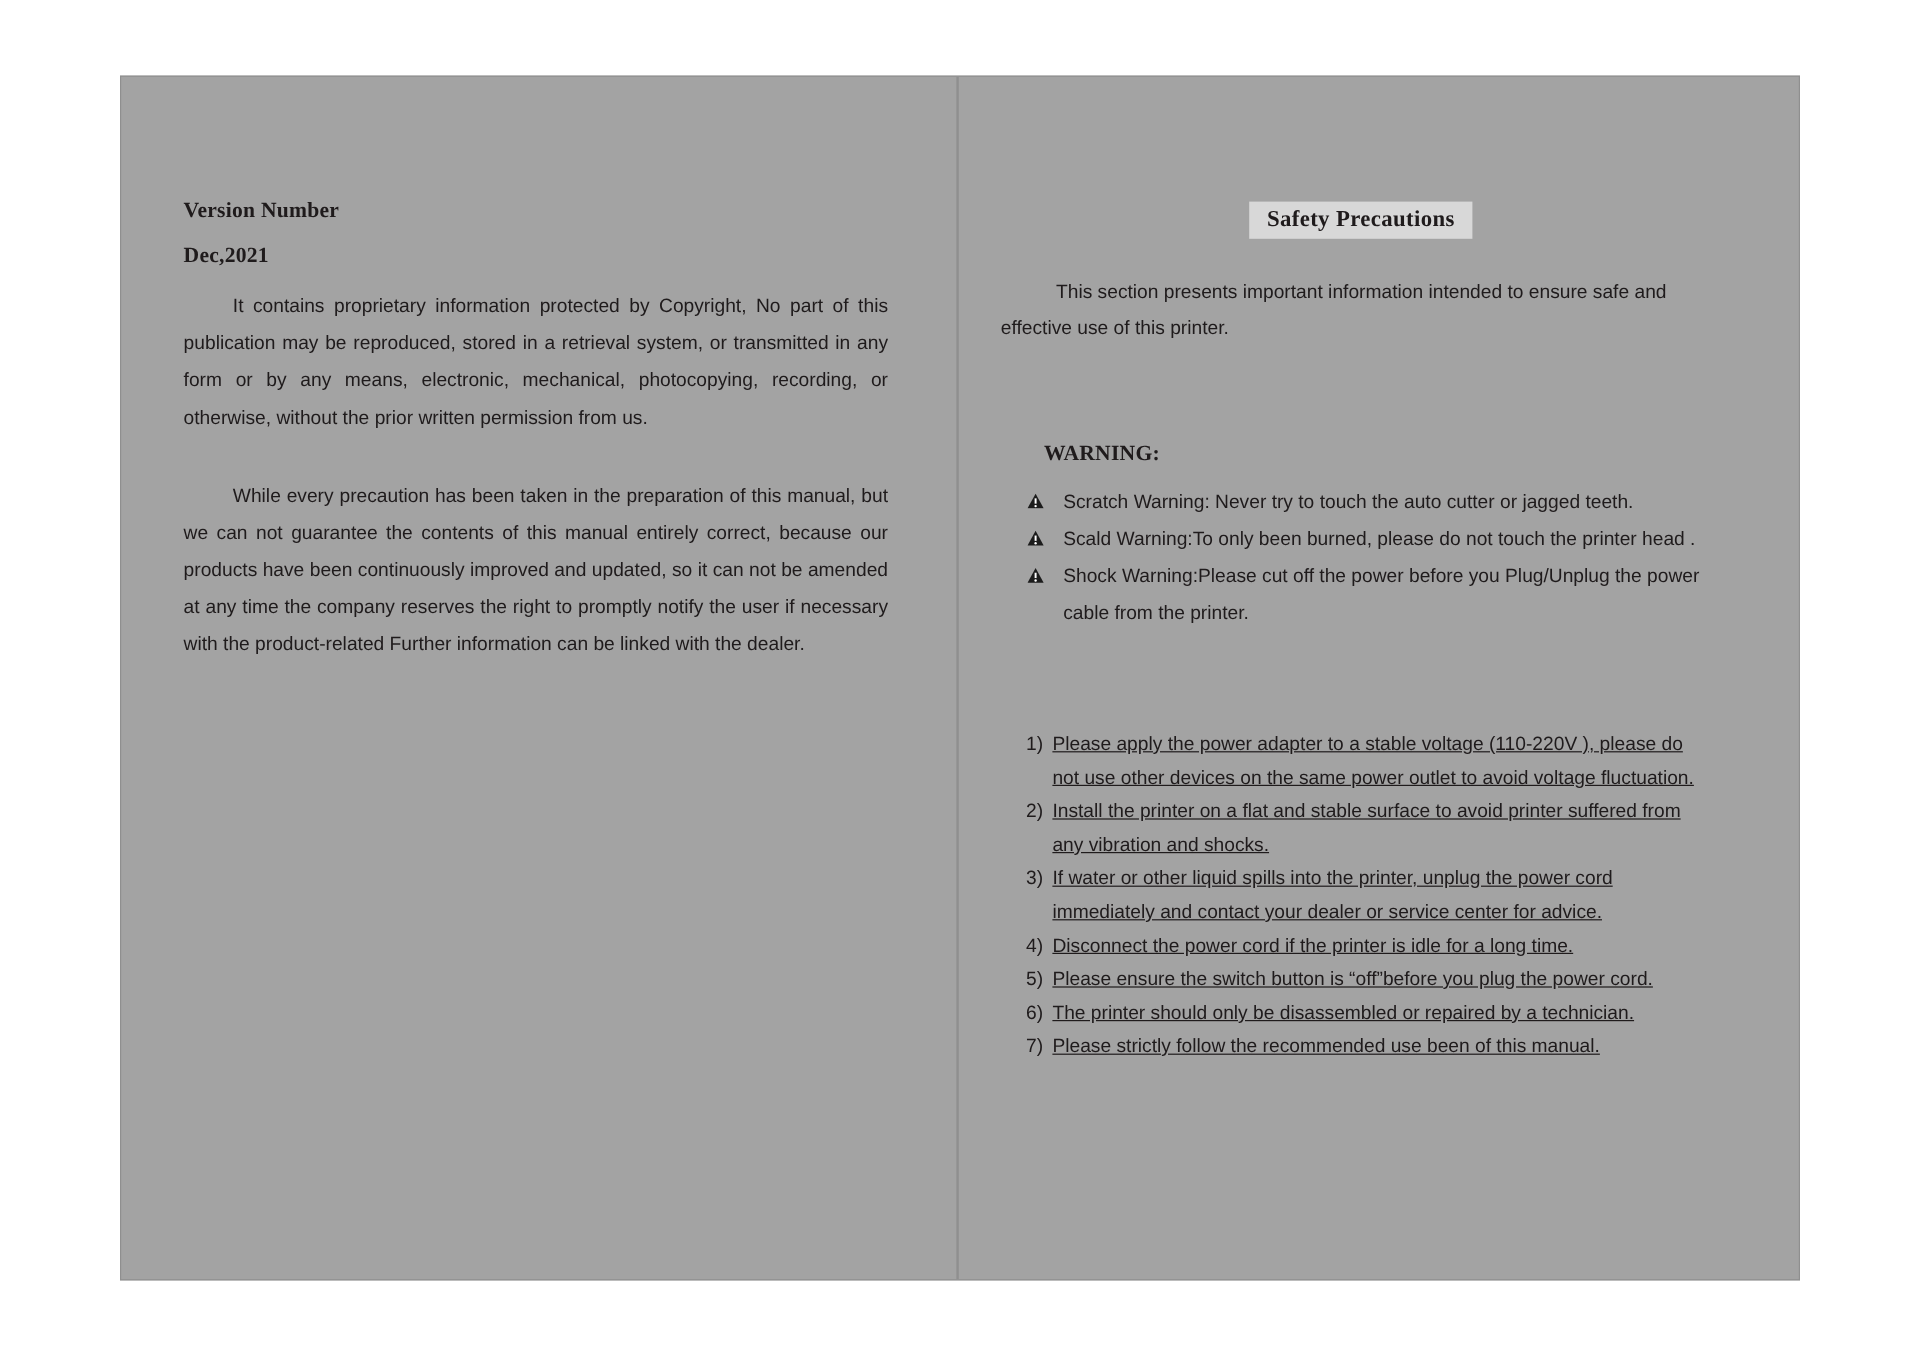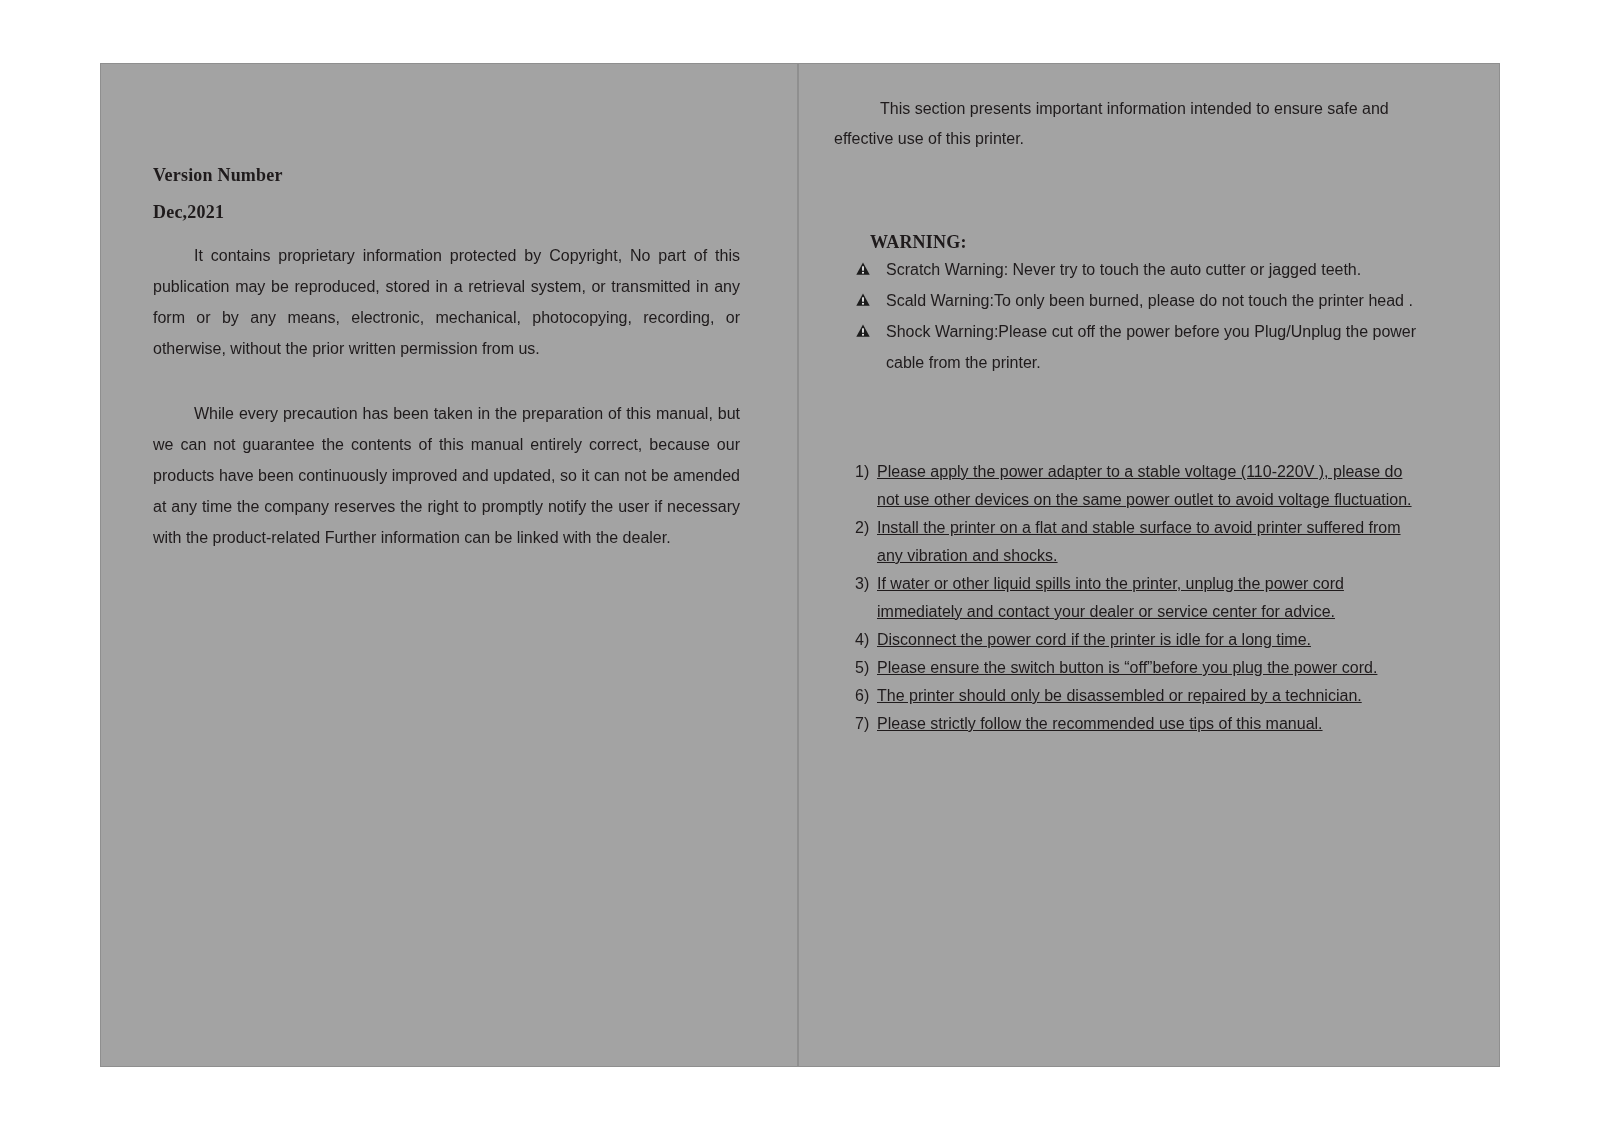--- a/index.html
+++ b/index.html
@@ -65,21 +65,21 @@
     margin-top: 30px;
     width: 592px;
     font-size: 16px;
     line-height: 30px;
     text-indent: 46px;
   }
   .warning-heading {
     margin-top: 76px;
     padding-left: 36px;
   }
-  .warn-list { }
+  .warn-list { margin-top: 14px; }
   .warn-item {
     display: flex;
     align-items: flex-start;
     padding-left: 22px;
     width: 600px;
   }
   .warn-icon {
     flex: 0 0 14px;
     margin-top: 8px;
     line-height: 0;
@@ -120,20 +120,23 @@
   <div class="page page-left">
     <div class="serif-heading version-heading">Version Number</div>
     <div class="serif-heading version-date">Dec,2021</div>
 
     <p class="body-para">It contains proprietary information protected by Copyright, No part of this publication may be reproduced, stored in a retrieval system, or transmitted in any form or by any means, electronic, mechanical, photocopying, recording, or otherwise, without the prior written permission from us.</p>
 
     <p class="body-para statement-para">While every precaution has been taken in the preparation of this manual, but we can not guarantee the contents of this manual entirely correct, because our products have been continuously improved and updated, so it can not be amended at any time the company reserves the right to promptly notify the user if necessary with the product-related Further information can be linked with the dealer.</p>
   </div>
 
   <div class="page page-right">
+    <div class="title-row">
+      <span class="title-box">Safety Precautions</span>
+    </div>
 
     <p class="intro-para">This section presents important information intended to ensure safe and effective use of this printer.</p>
 
     <div class="serif-heading warning-heading">WARNING:</div>
 
     <div class="warn-list">
       <div class="warn-item">
         <span class="warn-icon">
           <svg width="14" height="13" viewBox="0 0 24 22">
             <path d="M12 0.5 L23.5 21.5 H0.5 Z" fill="#1c1c1c"></path>
@@ -187,17 +190,17 @@
       <div class="caution-item">
         <span class="caution-num">5)</span>
         <span class="caution-text">Please ensure the switch button is “off”before you plug the power cord.</span>
       </div>
       <div class="caution-item">
         <span class="caution-num">6)</span>
         <span class="caution-text">The printer should only be disassembled or repaired by a technician.</span>
       </div>
       <div class="caution-item">
         <span class="caution-num">7)</span>
-        <span class="caution-text">Please strictly follow the recommended use tips of this manual.</span>
+        <span class="caution-text">Please strictly follow the recommended use been of this manual.</span>
       </div>
     </div>
   </div>
 </div>
 
 </body></html>

